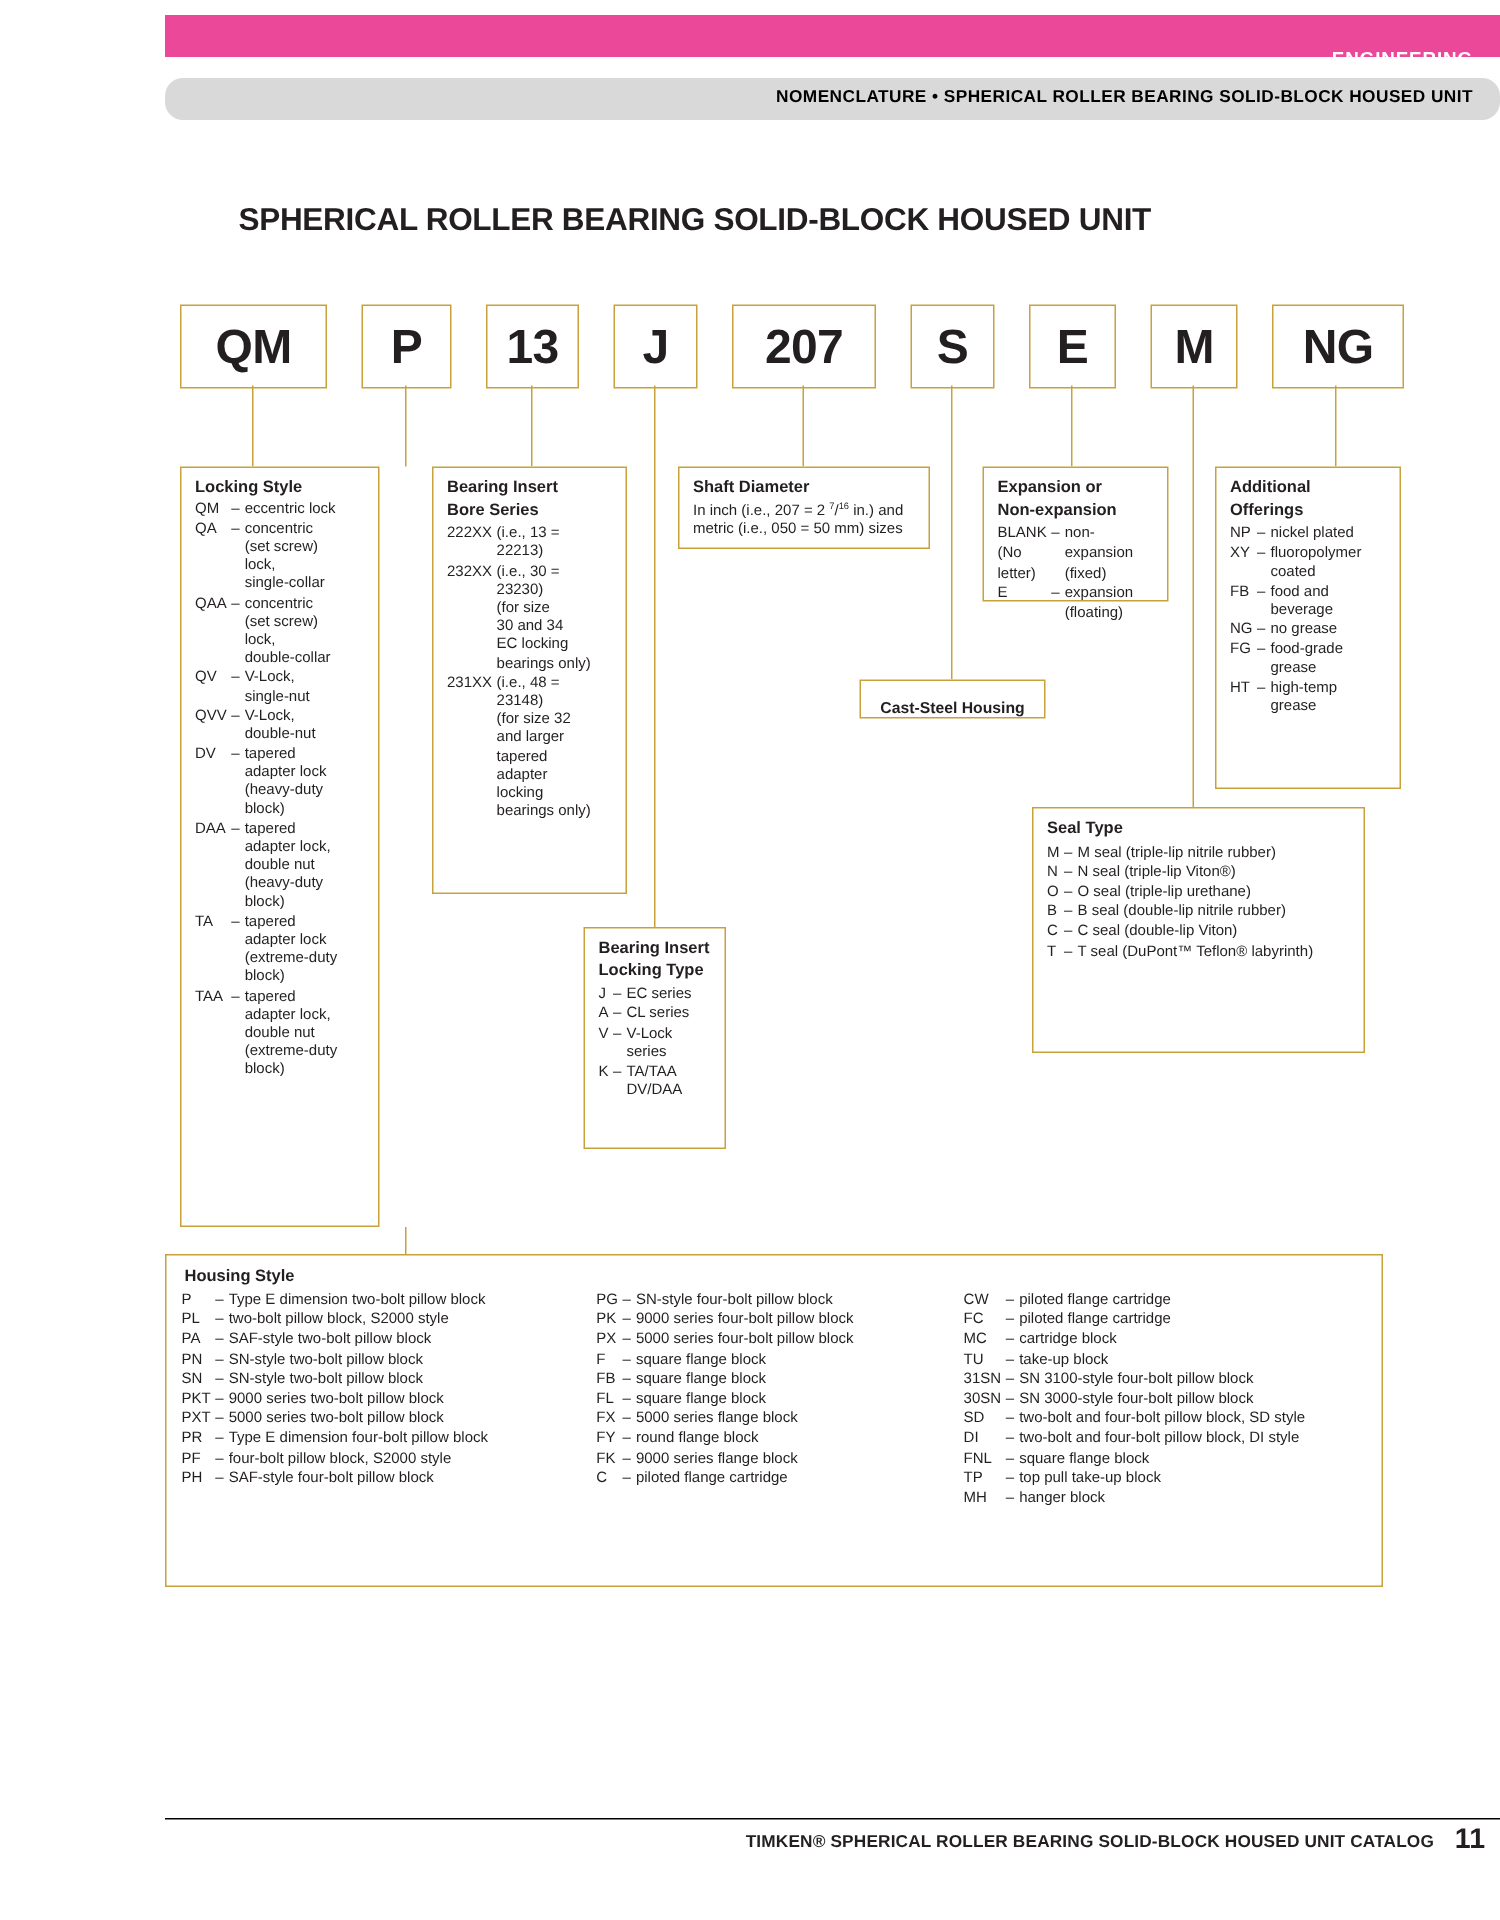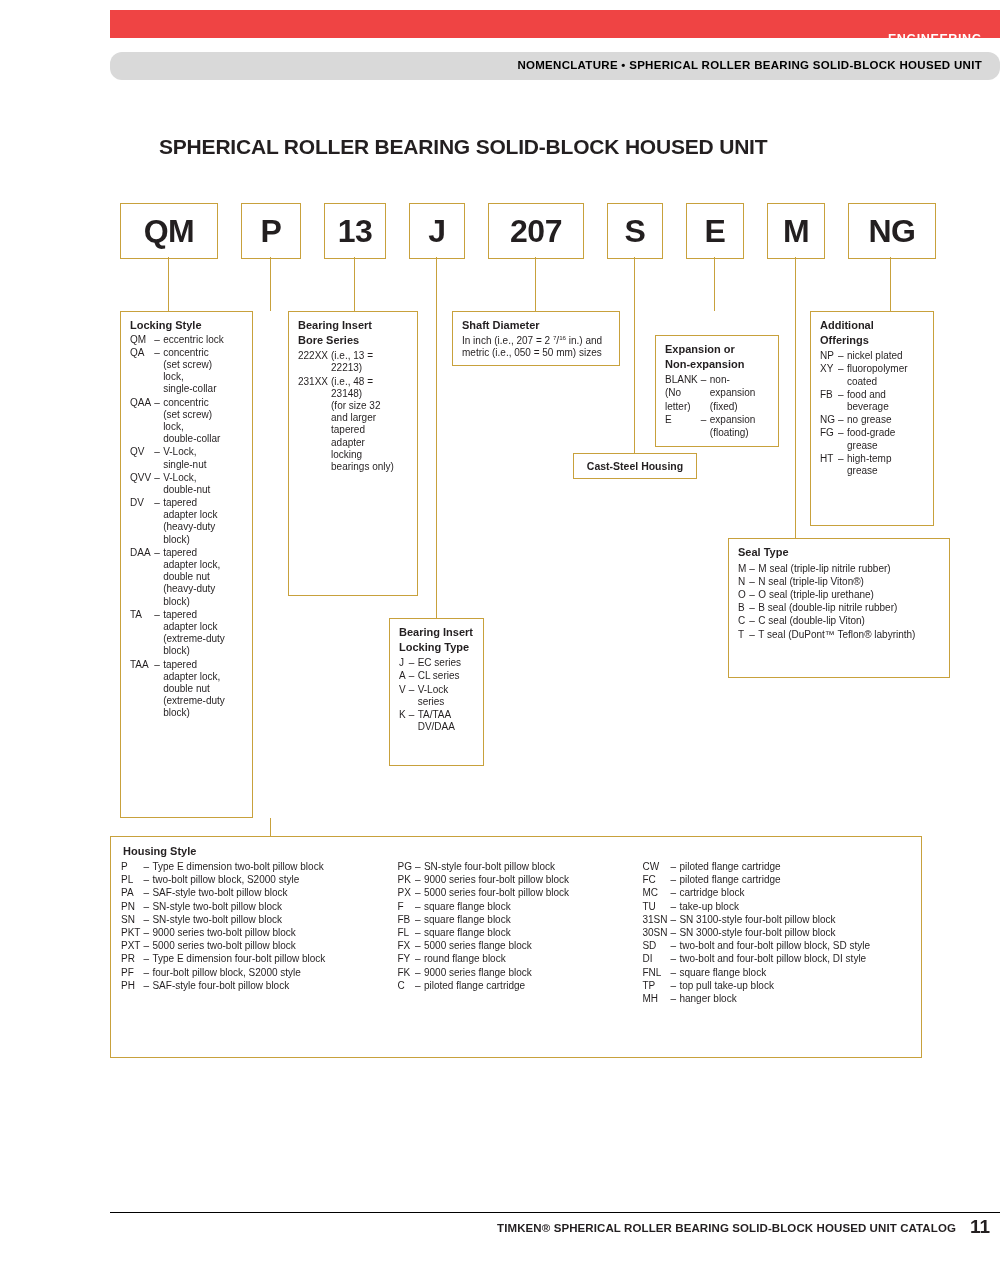--- a/index.html
+++ b/index.html
@@ -20,21 +20,21 @@
     width: 1000px;
     height: 1280px;
   }
   
   .header-bar {
     position: absolute;
     left: 110px;
     top: 10px;
     width: 890px;
     height: 28px;
-    background: #ef4444;
+    background: #ec4899;
   }
   .header-bar .eng {
     position: absolute;
     right: 18px;
     top: 22px;
     color: #ffffff;
     font-size: 12.5px;
     font-weight: bold;
     letter-spacing: 0.6px;
   }
@@ -273,20 +273,24 @@
   <div class="box" style="left:288px; top:311px; width:130px; height:285px;">
     <h4>Bearing Insert</h4>
     <h4 style="margin-bottom:4px;">Bore Series</h4>
     <table class="defs">
       <tbody>
           <tr>
             <td class="k">222XX</td>
             <td>(i.e., 13 =<br>22213)</td>
           </tr>
       <tr>
+            <td class="k">232XX</td>
+            <td>(i.e., 30 =<br>23230)<br>(for size<br>30 and 34<br>EC locking<br>bearings only)</td>
+          </tr>
+      <tr>
             <td class="k">231XX</td>
             <td>(i.e., 48 =<br>23148)<br>(for size 32<br>and larger<br>tapered<br>adapter<br>locking<br>bearings only)</td>
           </tr>
     </tbody>
       </table>
   </div>
 
   <div class="box" style="left:389px; top:618px; width:95px; height:148px;">
     <h4>Bearing Insert</h4>
     <h4 style="margin-bottom:4px;">Locking Type</h4>
@@ -314,25 +318,25 @@
           </tr>
     </tbody>
       </table>
   </div>
 
   <div class="box" style="left:452px; top:311px; width:168px; height:55px;">
     <h4>Shaft Diameter</h4>
     <div class="sub-note"><span>In inch (i.e., 207 = 2 </span><span class="sup">7</span>/<span class="sup">16</span><span> in.) and metric (i.e., 050 = 50 mm) sizes</span></div>
   </div>
 
-  <div class="box" style="left:573px; top:453px; width:124px; height:26px; padding:0; display:flex; align-items:center; justify-content:center;">
+  <div class="box" style="left:573px; top:453px; width:124px; height:26px; padding:0; display:flex; align-items:flex-end; justify-content:center;">
     <h4 style="margin:0; font-size:10.5px;">Cast-Steel Housing</h4>
   </div>
 
-  <div class="box" style="left:655px; top:311px; width:124px; height:112px;margin-top:24px;">
+  <div class="box" style="left:655px; top:311px; width:124px; height:90px;">
     <h4>Expansion or</h4>
     <h4 style="margin-bottom:4px;">Non-expansion</h4>
     <table class="defs">
       <tbody>
           <tr>
         <td class="k">BLANK</td>
         <td class="d">–</td>
         <td>non-</td>
       </tr>
       <tr>
@@ -352,21 +356,21 @@
       </tr>
       <tr>
         <td class="k"></td>
         <td class="d"></td>
         <td>(floating)</td>
       </tr>
     </tbody>
       </table>
   </div>
 
-  <div class="box" style="left:728px; top:538px; width:222px; height:140px;">
+  <div class="box" style="left:688px; top:538px; width:222px; height:164px;">
     <h4 style="margin-bottom:4px;">Seal Type</h4>
     <table class="defs">
       <tbody>
           <tr>
             <td class="k">M</td>
             <td class="d">–</td>
             <td>M seal (triple-lip nitrile rubber)</td>
           </tr>
       <tr>
             <td class="k">N</td>

